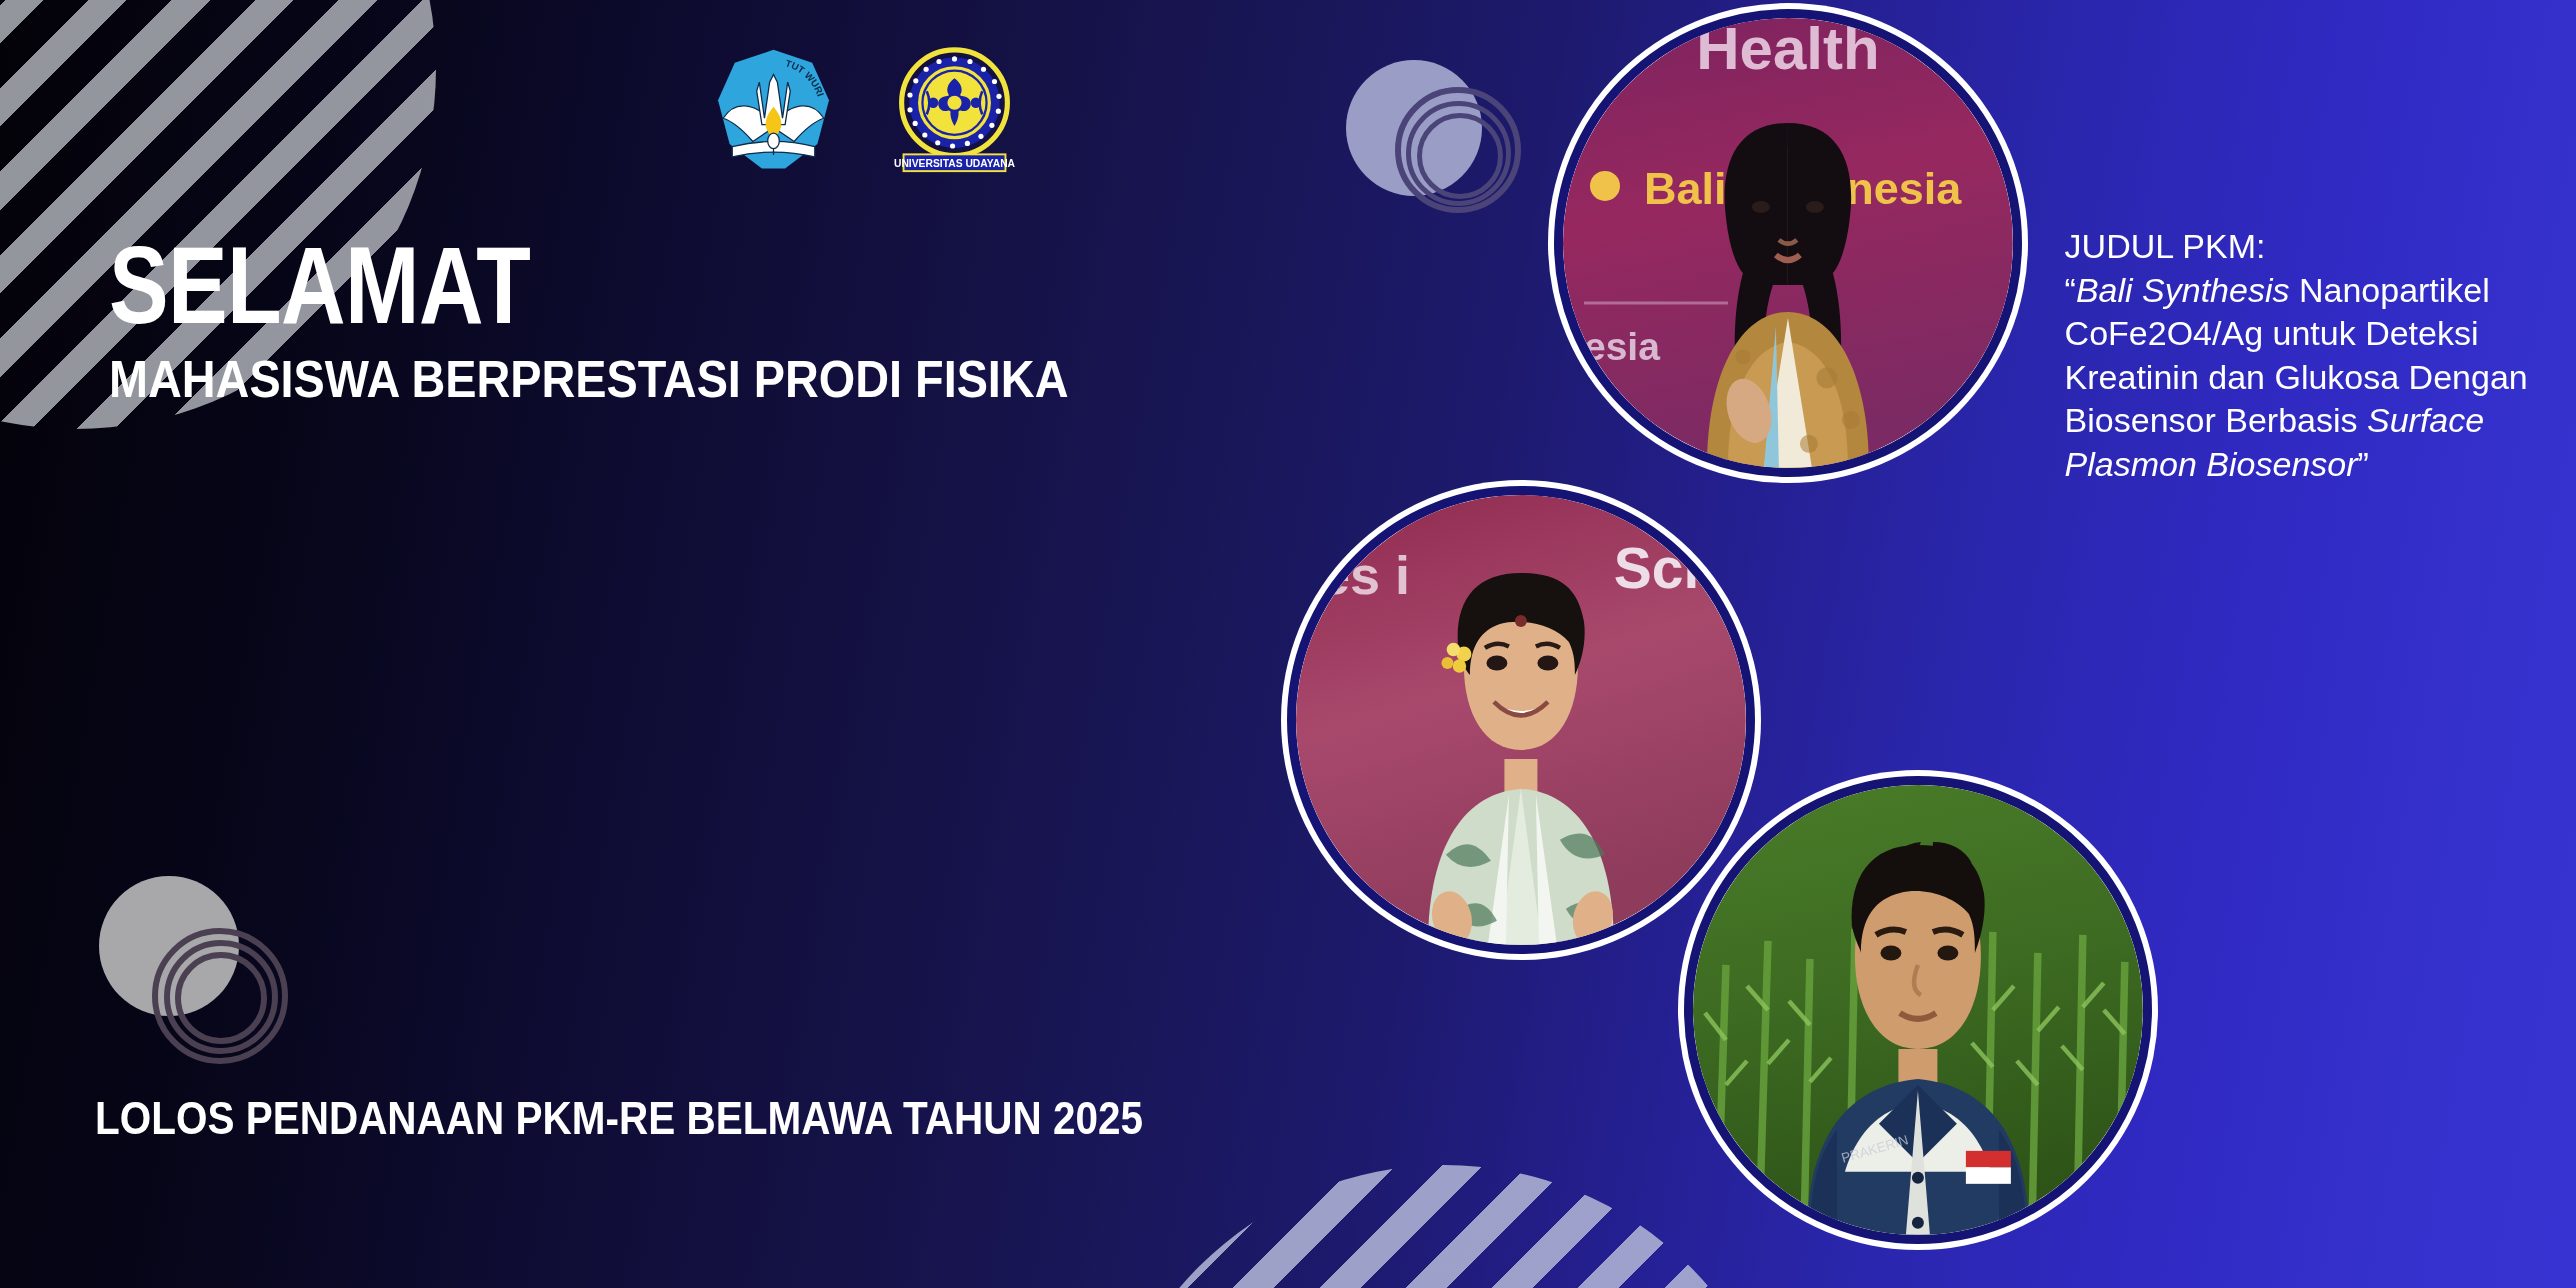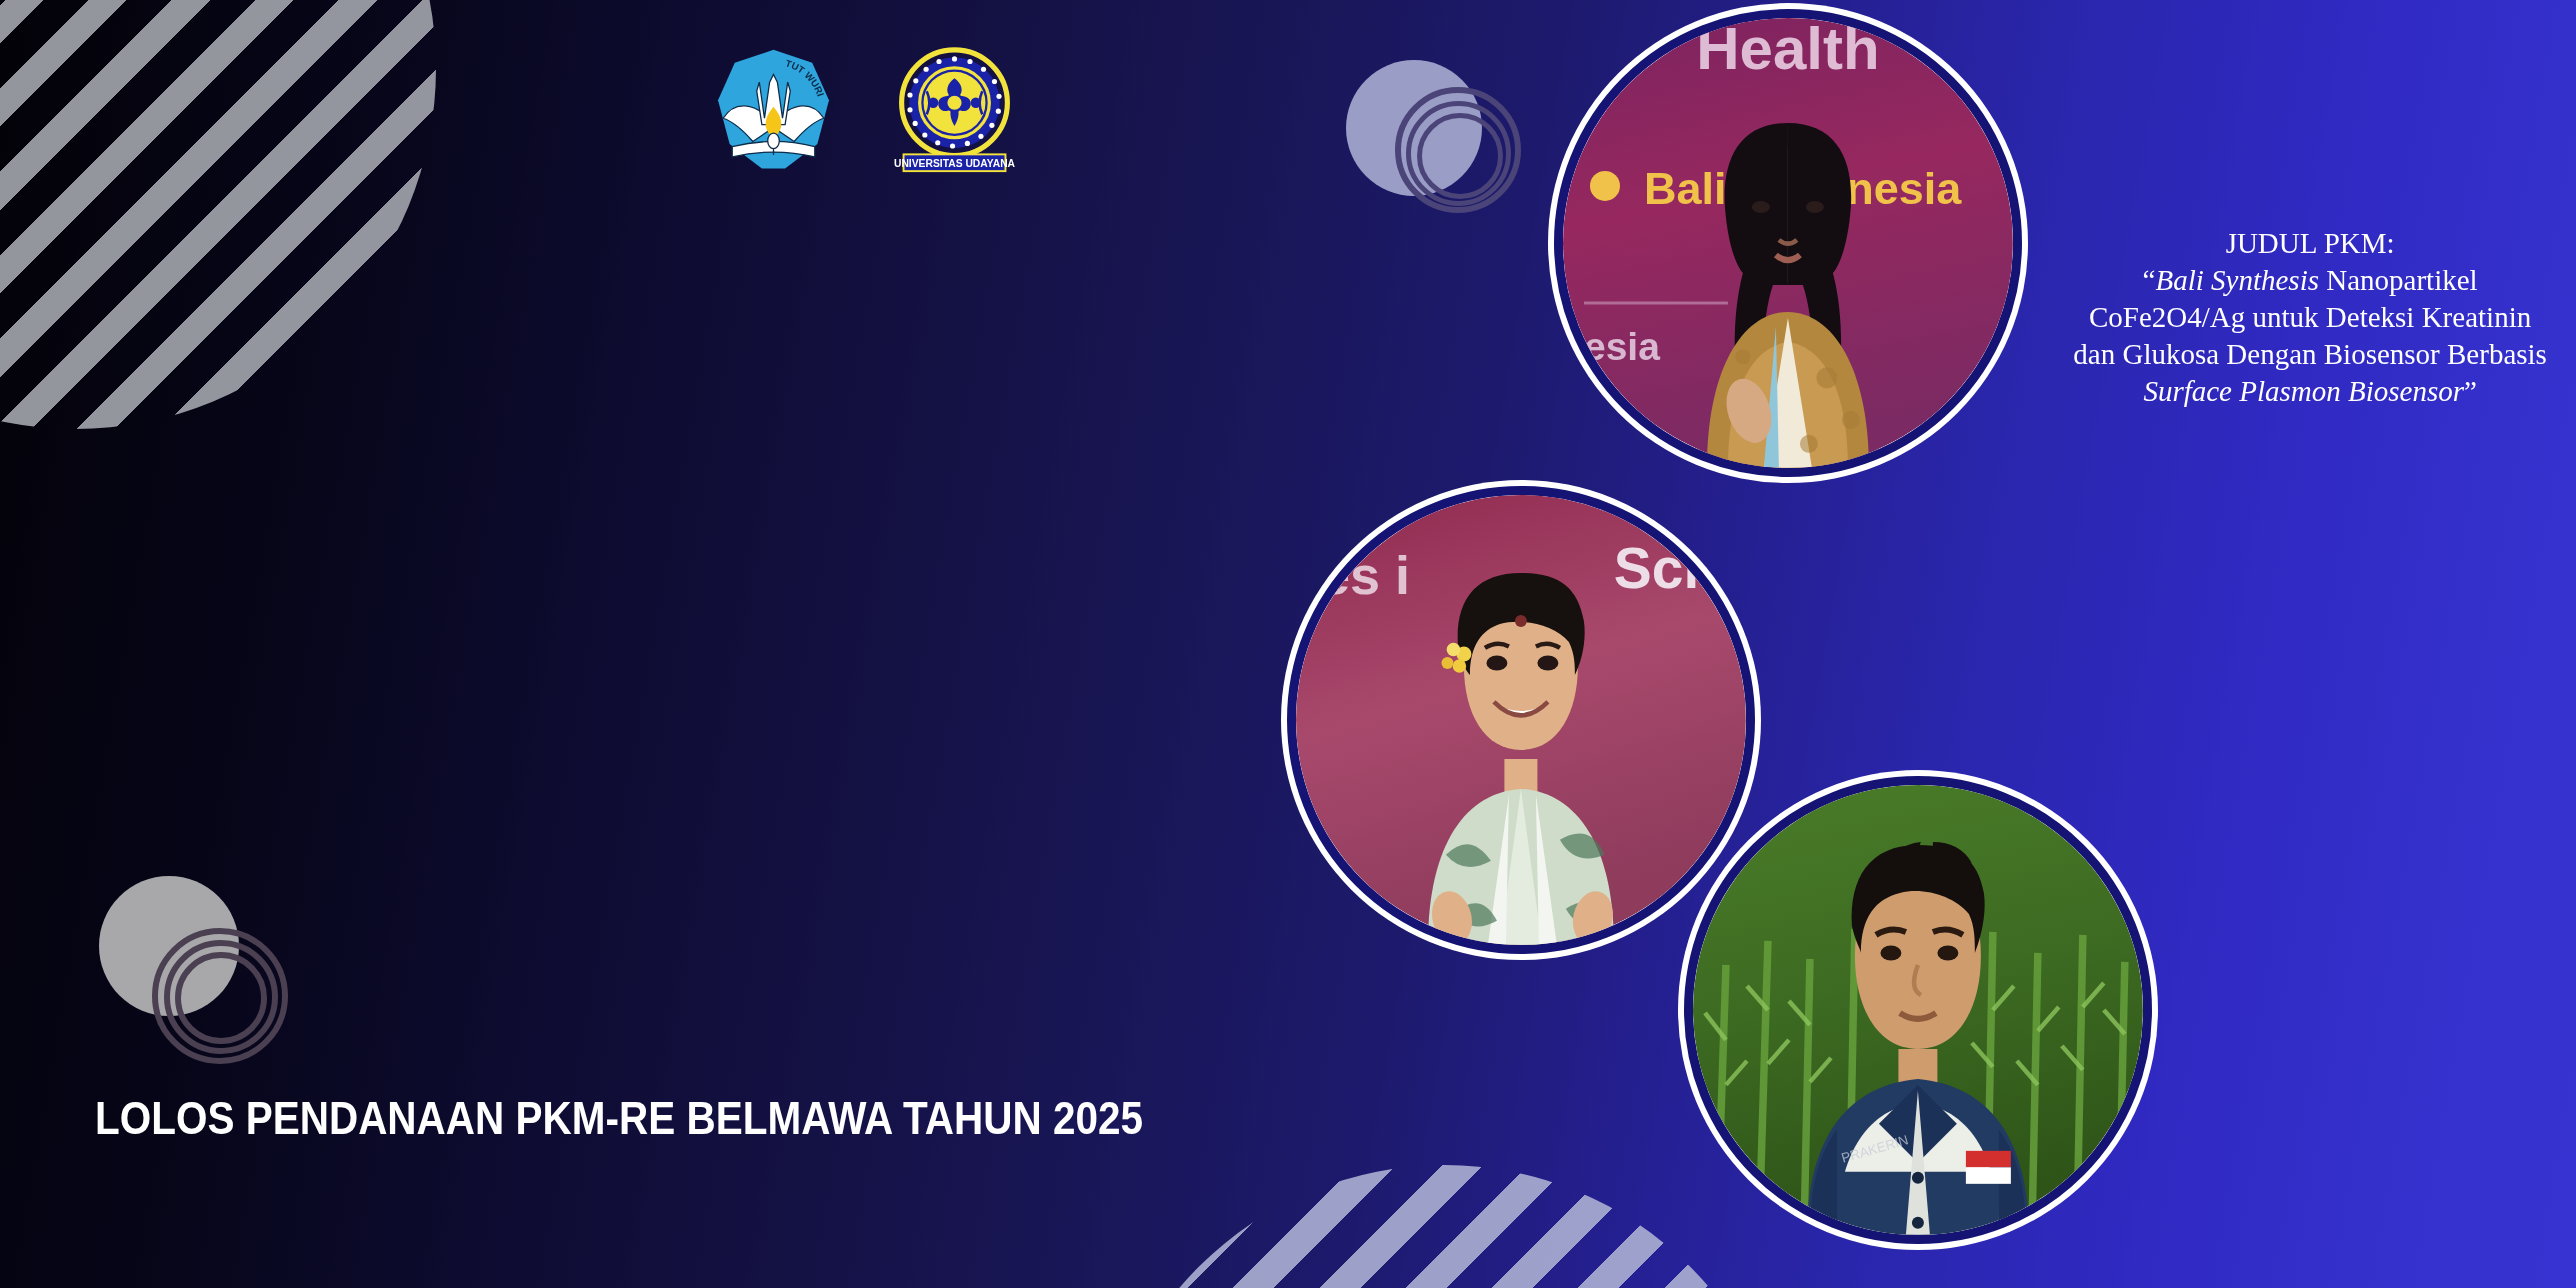--- a/index.html
+++ b/index.html
@@ -136,23 +136,23 @@
     font-weight:bold;color:#ffffff;
     font-size:46px;line-height:1.0;
     transform:scaleX(0.88);transform-origin:left center;
     white-space:nowrap;
   }
 
   
   #pkm-title{
     position:absolute;right:20.4px;top:225px;
     width:491px;
-    text-align:center;color:#ffffff;
-    font-family:Liberation Serif, serif;
-    font-size:29px;line-height:1.28;font-weight:400;
+    color:#ffffff;
+    font-family:Liberation Sans, sans-serif;
+    font-size:34px;line-height:1.28;font-weight:400;
   }
   #pkm-title .ital{font-style:italic;}
 
   
   .photo-circle{
     position:absolute;border-radius:50%;
     background:#ffffff;
     box-sizing:border-box;
     padding:6.1px;
   }
@@ -260,20 +260,24 @@
           <path d="M52 70 q8 18 0 36" stroke="#1a23a8" stroke-width="4" fill="none"></path>
           <path d="M138 70 q-8 18 0 36" stroke="#1a23a8" stroke-width="4" fill="none"></path>
         </g>
         <circle cx="95" cy="88" r="13" fill="#f2e23c" stroke="#1a23a8" stroke-width="4"></circle>
         <rect x="16" y="168" width="158" height="26" fill="#1a23a8" stroke="#f2e23c" stroke-width="3"></rect>
         <text x="95" y="187" font-family="'Liberation Sans',sans-serif" font-size="16" font-weight="bold" fill="#ffffff" text-anchor="middle">UNIVERSITAS UDAYANA</text>
       </svg>
     </span>
   </div>
 
+  <div id="headline-block">
+    <div id="headline-selamat">SELAMAT</div>
+    <div id="headline-sub">MAHASISWA BERPRESTASI PRODI FISIKA</div>
+  </div>
 
 
   <div id="footer-line">LOLOS PENDANAAN PKM-RE BELMAWA TAHUN 2025</div>
 
   <div id="pkm-title">
     <div>JUDUL PKM:</div>
     <div>
       <span>“</span><span class="ital">Bali Synthesis</span>
       <span>Nanopartikel</span>
       <span>CoFe2O4/Ag untuk</span>

